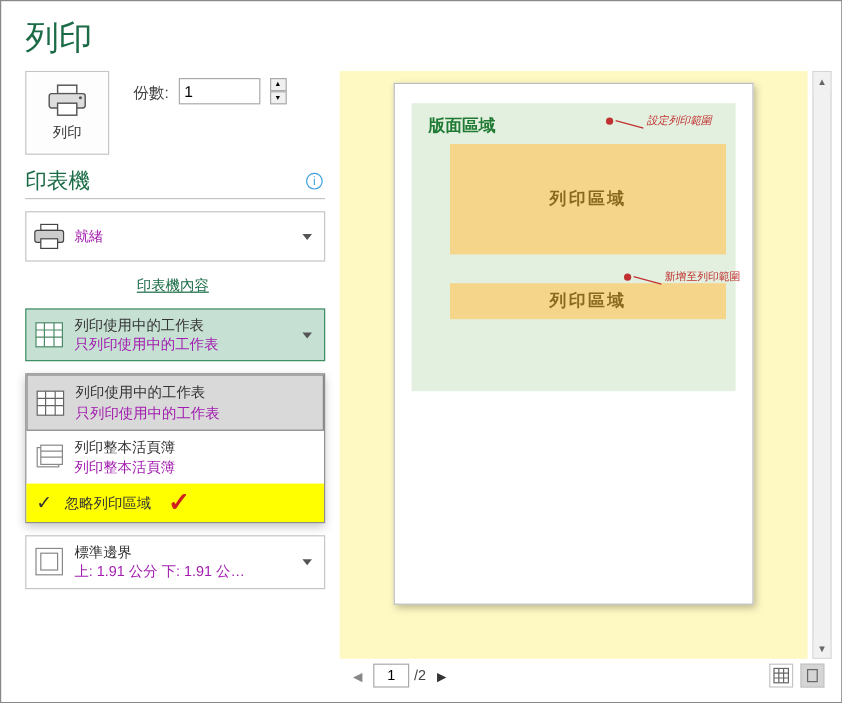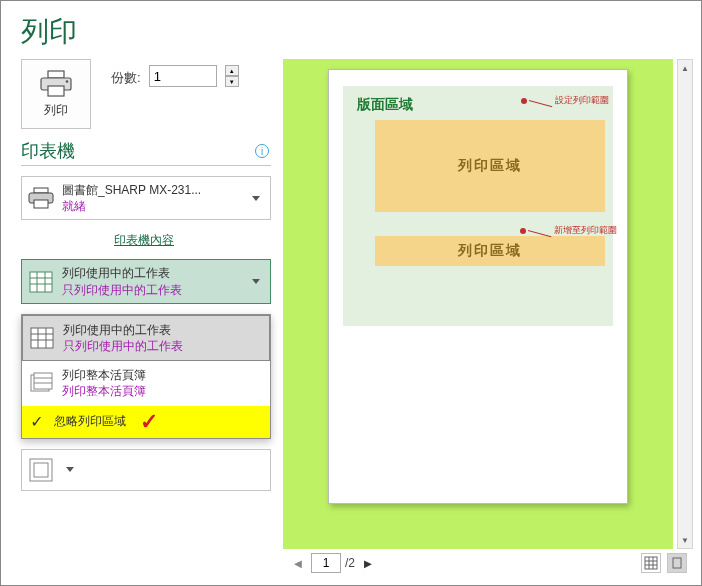--- a/index.html
+++ b/index.html
@@ -38,21 +38,21 @@
   .dd-item.check-row .tick { width: 18px; text-align: center; color: #333; }
   .dd-item.check-row .chk-label { font-size: 12px; color: #333; }
   .redcheck { color: #d02020; font-size: 22px; font-weight: bold; margin-left: 6px; }
 
   .printer-link { text-align: center; font-size: 12px; color: #1a6b46; text-decoration: underline; cursor: pointer; padding: 2px 4px 0 0; }
 
   .scrollbar-v { width: 16px; background: #f1f1f1; border: 1px solid #d5d5d5; position: absolute; right: 0; top: 0; bottom: 28px; display: flex; flex-direction: column; }
   .sb-btn { height: 16px; background: #f1f1f1; display:flex; align-items:center; justify-content:center; font-size:8px; color:#666; cursor:pointer;}
   .sb-track { flex:1; }
 
-  .preview-area { flex:1; background:#bef264; border:0; margin-right:20px; display:flex; align-items:flex-start; justify-content:center; padding:10px 0; }
+  .preview-area { flex:1; background:#fef9c3; border:0; margin-right:20px; display:flex; align-items:flex-start; justify-content:center; padding:10px 0; }
   .page { width: 300px; height: 435px; background:#fff; border:1px solid #bbb; box-shadow: 2px 3px 6px rgba(0,0,0,0.25); padding: 16px 14px; }
   .page-inner { background:#e3f0df; border:0; height: 240px; padding: 10px 14px; position:relative; }
   .pg-title { color:#1f7a33; font-size:14px; font-weight:bold; margin-bottom:6px;}
   .callout { position:absolute; font-size:9px; color:#c03030; }
   .callout .dot { display:inline-block; width:6px;height:6px;border-radius:50%; background:#c03030; margin-right:2px; vertical-align:middle;}
   .callout .line { display:inline-block; width:24px; height:1px; background:#c03030; vertical-align:middle; margin-right:2px; transform: rotate(15deg); transform-origin: left center;}
   .zone { background:#f4d58a; display:flex; align-items:center; justify-content:center; color:#8a6a1f; font-size:14px; font-weight:bold; letter-spacing:2px;text-align:right; }
   .zone.big { height: 92px; margin: 4px 0 14px 18px; width: 230px;}
   .zone.small { height: 30px; margin: 24px 0 0 18px; width: 230px;}
 
@@ -101,21 +101,20 @@
       </div>
       <div class="dropdown">
         <span class="dd-icon">
           <svg width="26" height="22" viewBox="0 0 26 22">
               <rect x="6" y="1" width="14" height="5" fill="none" stroke="#444"></rect>
               <rect x="1" y="6" width="24" height="10" rx="2" fill="#ccc" stroke="#444"></rect>
               <rect x="6" y="13" width="14" height="8" fill="#fff" stroke="#444"></rect>
             </svg>
         </span>
         <div class="dd-text">
-          <div>圖書館_SHARP MX-231...</div>
           <div class="line2">就緒</div>
         </div>
         <span class="dd-arrow"></span>
       </div>
       <div class="printer-link">印表機內容</div>
 
 
       <div class="dropdown dd-selected">
         <span class="dd-icon">
           <svg width="24" height="22" viewBox="0 0 24 22">
@@ -170,31 +169,35 @@
         </div>
       </div>
 
       <div class="dropdown">
         <span class="dd-icon">
           <svg width="24" height="24" viewBox="0 0 24 24">
               <rect x="1" y="1" width="22" height="22" fill="#fff" stroke="#888"></rect>
               <rect x="5" y="5" width="14" height="14" fill="none" stroke="#888"></rect>
             </svg>
         </span>
+        <div class="dd-text">
+          <div>標準邊界</div>
+          <div class="line2">上: 1.91 公分 下: 1.91 公…</div>
+        </div>
         <span class="dd-arrow"></span>
       </div>
 
     </div>
 
     <div class="right">
       <div class="preview-area">
         <div class="page">
           <div class="page-inner">
             <div class="pg-title">版面區域</div>
-            <div class="callout" style="top:8px; right:4px;">
+            <div class="callout" style="top:8px; right:20px;font-style:italic;">
               <span class="dot"></span><span class="line"></span><span>設定列印範圍</span>
             </div>
             <div class="zone big">
                 <span>列印區域</span>
               </div>
             <div class="callout" style="top:138px; right:-4px;">
               <span class="dot"></span><span class="line"></span><span>新增至列印範圍</span>
             </div>
             <div class="zone small">
                 <span>列印區域</span>

